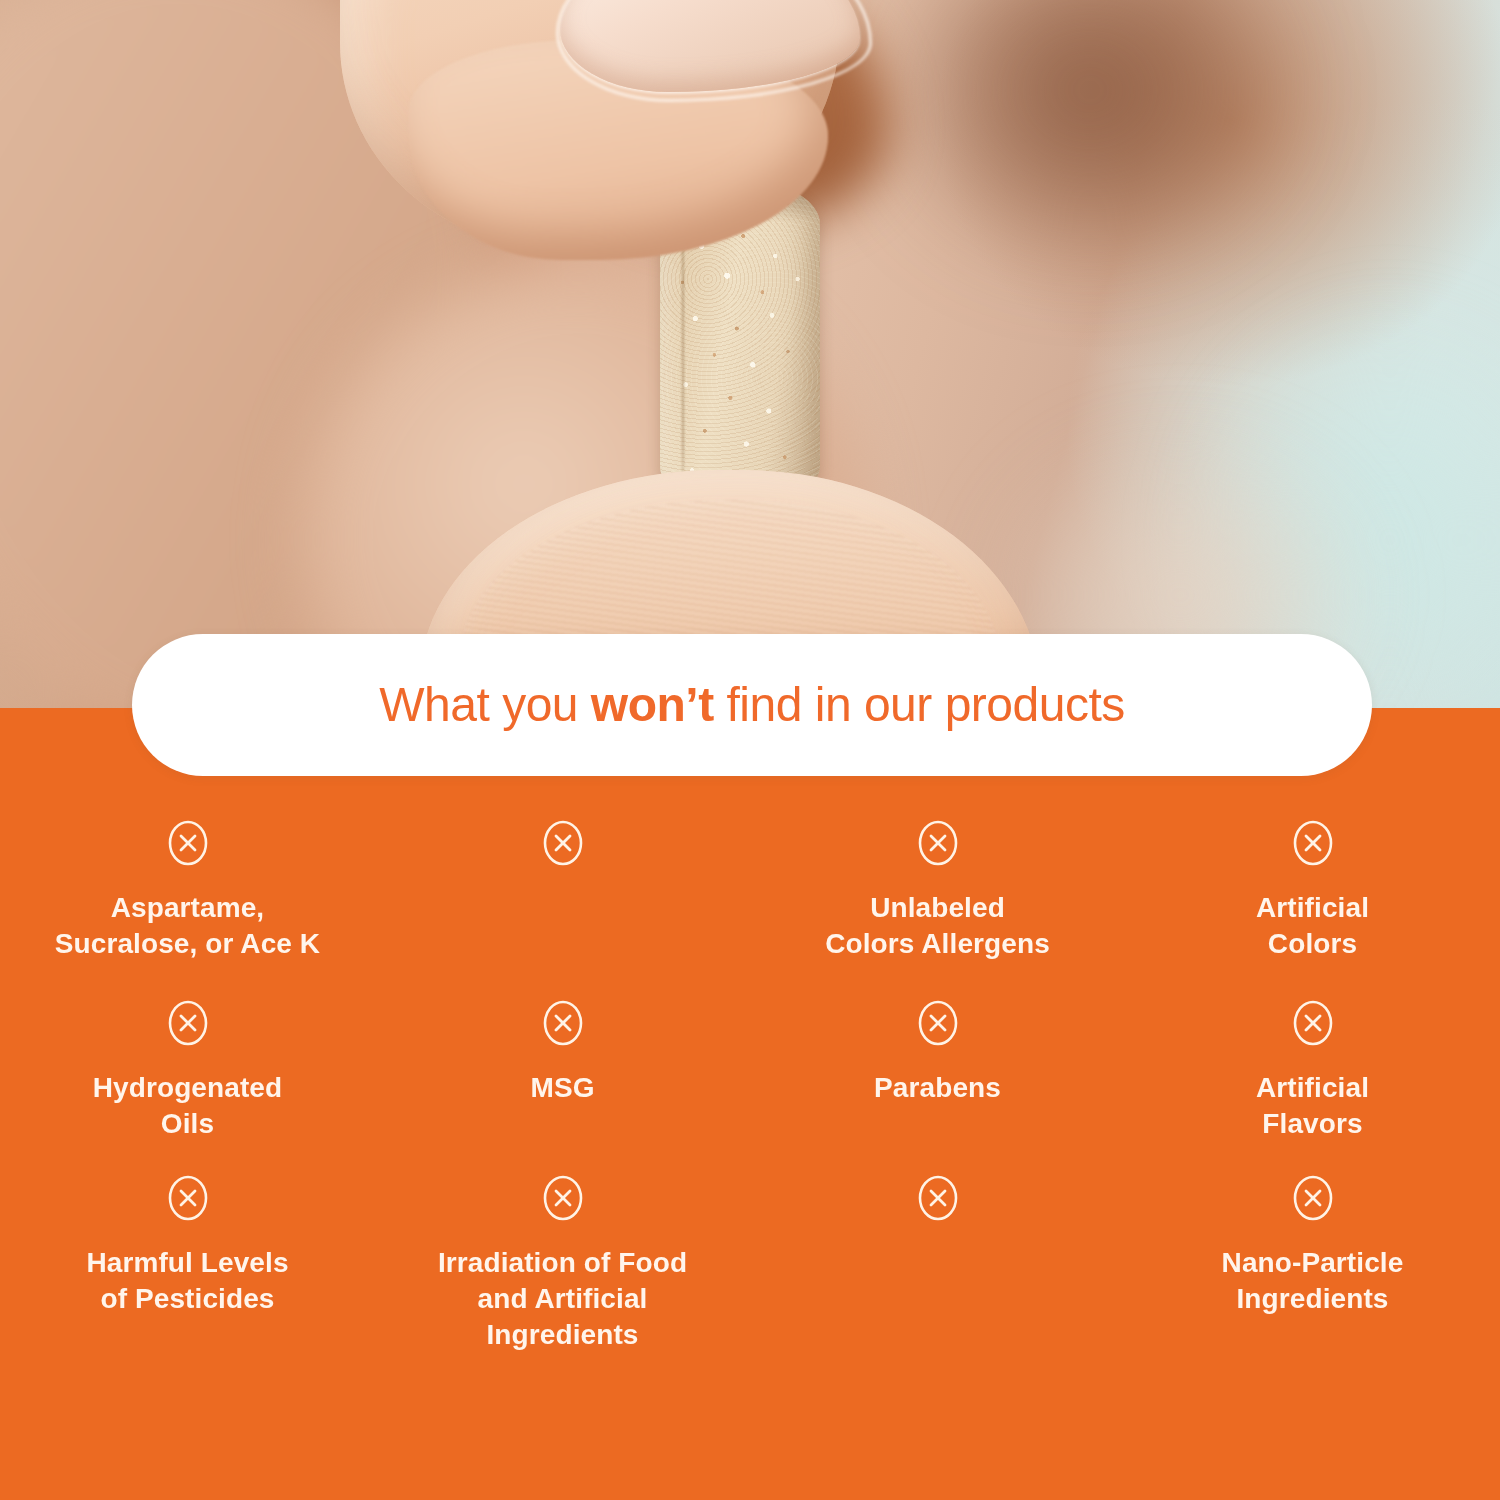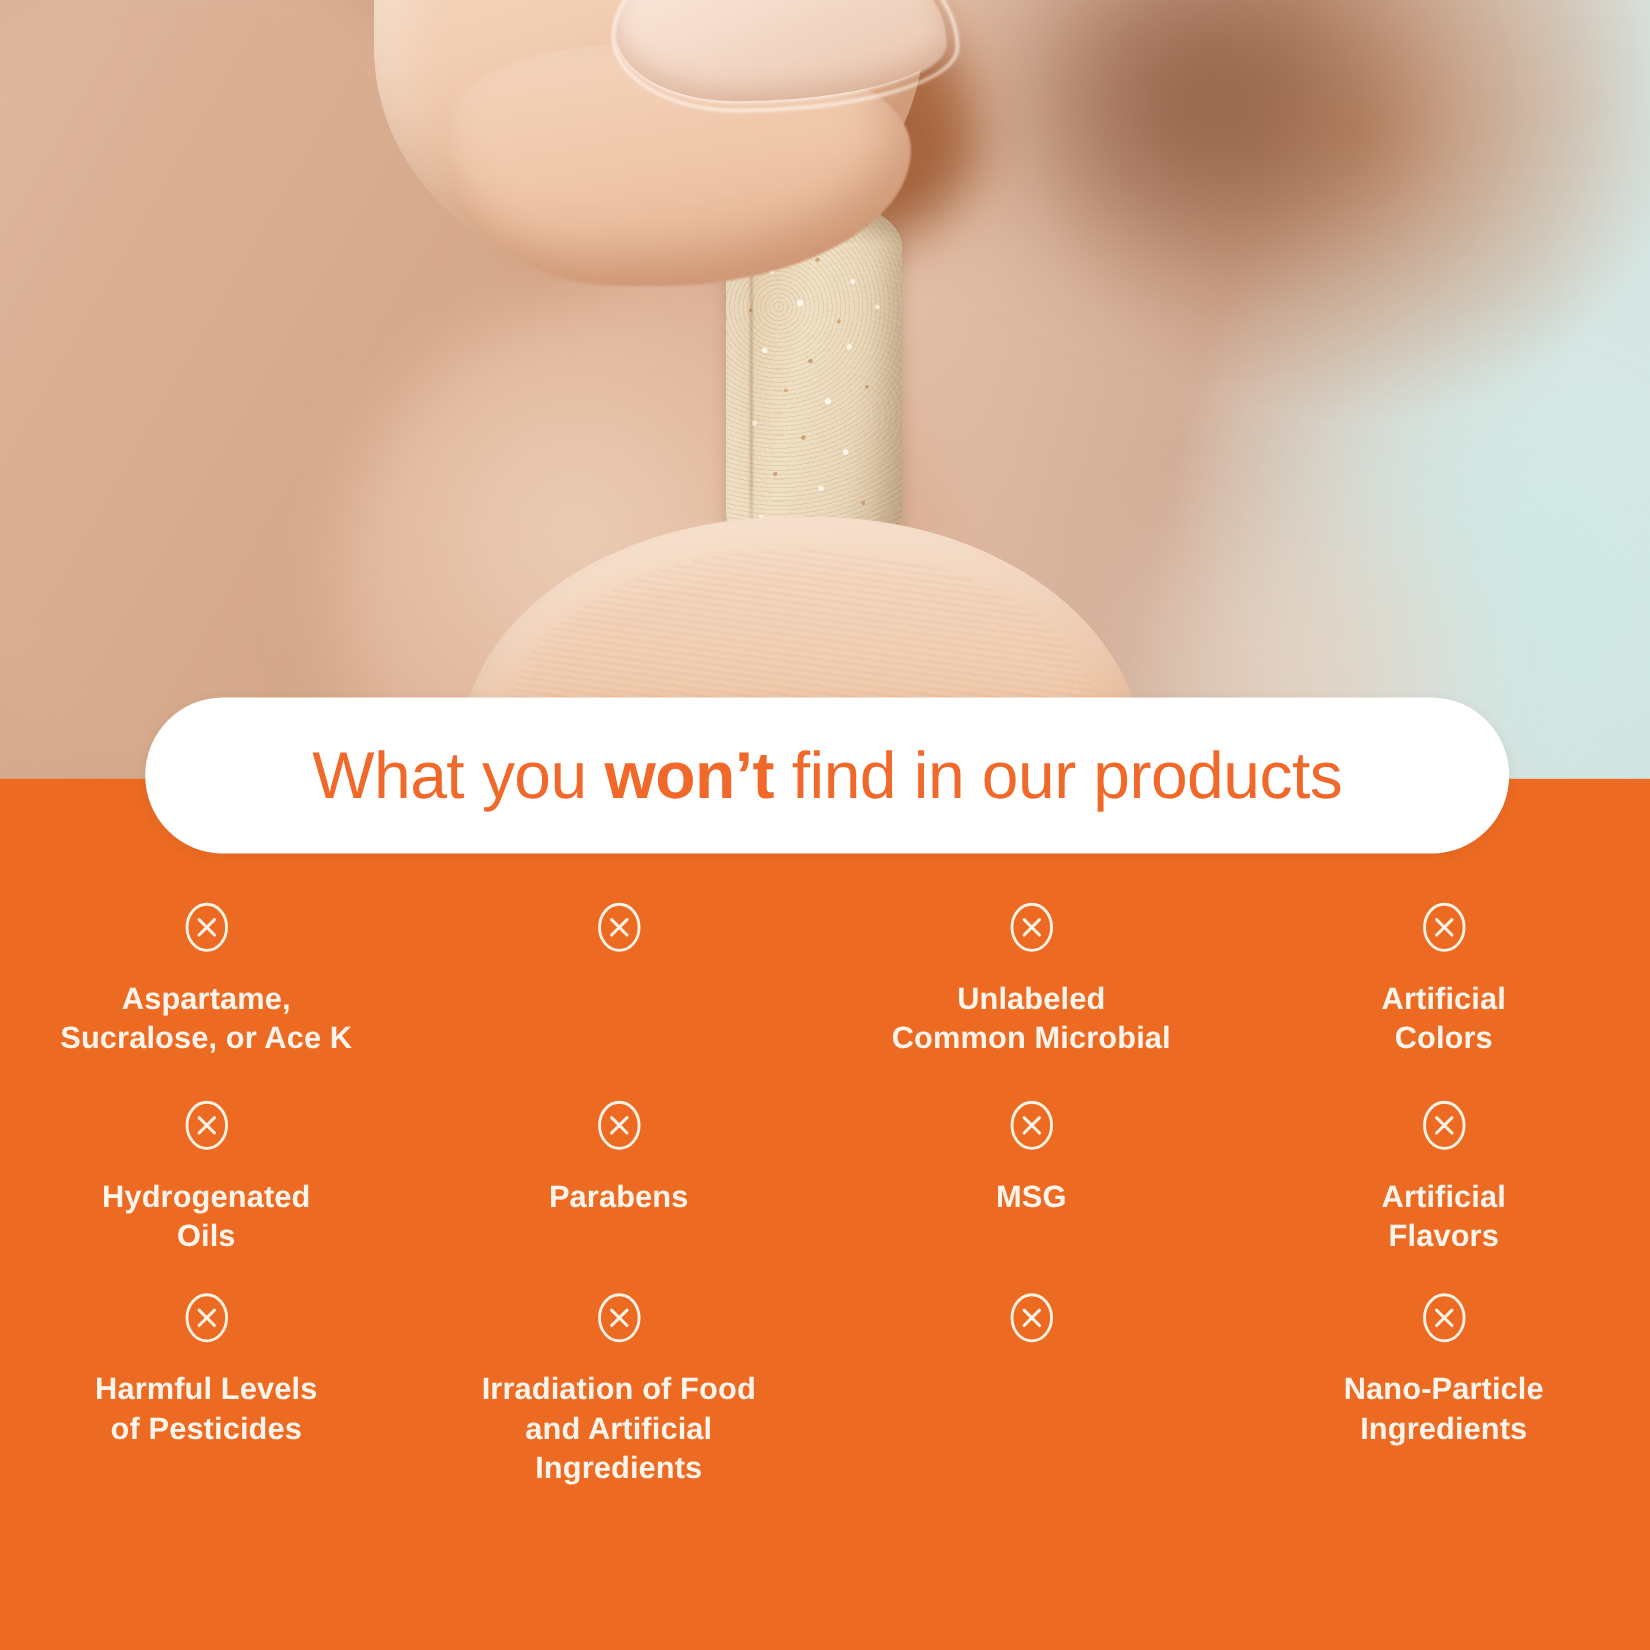--- a/index.html
+++ b/index.html
@@ -233,21 +233,21 @@
     width: 1240px;
     height: 142px;
     background: #ffffff;
     border-radius: 71px;
     display: flex;
     align-items: center;
     justify-content: center;
     box-shadow: 0 2px 10px rgba(120,80,50,0.10);
   }
   .headline {
-    font-size: 60px;
+    font-size: 48px;
     line-height: 1;
     color: #F0692A;
     letter-spacing: -0.5px;
     white-space: nowrap;
     font-weight: 400;
   }
   .headline .hl-strong { font-weight: 700; }
 
   
   .orange-panel {
@@ -347,21 +347,21 @@
             <line x1="30" y1="16" x2="16" y2="30" stroke="#FFF3E6" stroke-width="2.8" stroke-linecap="round"></line>
           </svg>
         </div>
         <div class="cell">
           <svg class="x-icon" viewBox="0 0 46 46">
             <ellipse cx="23" cy="23" rx="18" ry="21" fill="none" stroke="#FFF3E6" stroke-width="2.6"></ellipse>
             <line x1="16" y1="16" x2="30" y2="30" stroke="#FFF3E6" stroke-width="2.8" stroke-linecap="round"></line>
             <line x1="30" y1="16" x2="16" y2="30" stroke="#FFF3E6" stroke-width="2.8" stroke-linecap="round"></line>
           </svg>
           <div class="cell-label">Unlabeled
-Common Microbial</div>
+Colors Allergens</div>
         </div>
         <div class="cell">
           <svg class="x-icon" viewBox="0 0 46 46">
             <ellipse cx="23" cy="23" rx="18" ry="21" fill="none" stroke="#FFF3E6" stroke-width="2.6"></ellipse>
             <line x1="16" y1="16" x2="30" y2="30" stroke="#FFF3E6" stroke-width="2.8" stroke-linecap="round"></line>
             <line x1="30" y1="16" x2="16" y2="30" stroke="#FFF3E6" stroke-width="2.8" stroke-linecap="round"></line>
           </svg>
           <div class="cell-label">Artificial
 Colors</div>
         </div>
@@ -376,29 +376,29 @@
           </svg>
           <div class="cell-label">Hydrogenated
 Oils</div>
         </div>
         <div class="cell">
           <svg class="x-icon" viewBox="0 0 46 46">
             <ellipse cx="23" cy="23" rx="18" ry="21" fill="none" stroke="#FFF3E6" stroke-width="2.6"></ellipse>
             <line x1="16" y1="16" x2="30" y2="30" stroke="#FFF3E6" stroke-width="2.8" stroke-linecap="round"></line>
             <line x1="30" y1="16" x2="16" y2="30" stroke="#FFF3E6" stroke-width="2.8" stroke-linecap="round"></line>
           </svg>
+          <div class="cell-label">MSG</div>
+        </div>
+        <div class="cell">
+          <svg class="x-icon" viewBox="0 0 46 46">
+            <ellipse cx="23" cy="23" rx="18" ry="21" fill="none" stroke="#FFF3E6" stroke-width="2.6"></ellipse>
+            <line x1="16" y1="16" x2="30" y2="30" stroke="#FFF3E6" stroke-width="2.8" stroke-linecap="round"></line>
+            <line x1="30" y1="16" x2="16" y2="30" stroke="#FFF3E6" stroke-width="2.8" stroke-linecap="round"></line>
+          </svg>
           <div class="cell-label">Parabens</div>
-        </div>
-        <div class="cell">
-          <svg class="x-icon" viewBox="0 0 46 46">
-            <ellipse cx="23" cy="23" rx="18" ry="21" fill="none" stroke="#FFF3E6" stroke-width="2.6"></ellipse>
-            <line x1="16" y1="16" x2="30" y2="30" stroke="#FFF3E6" stroke-width="2.8" stroke-linecap="round"></line>
-            <line x1="30" y1="16" x2="16" y2="30" stroke="#FFF3E6" stroke-width="2.8" stroke-linecap="round"></line>
-          </svg>
-          <div class="cell-label">MSG</div>
         </div>
         <div class="cell">
           <svg class="x-icon" viewBox="0 0 46 46">
             <ellipse cx="23" cy="23" rx="18" ry="21" fill="none" stroke="#FFF3E6" stroke-width="2.6"></ellipse>
             <line x1="16" y1="16" x2="30" y2="30" stroke="#FFF3E6" stroke-width="2.8" stroke-linecap="round"></line>
             <line x1="30" y1="16" x2="16" y2="30" stroke="#FFF3E6" stroke-width="2.8" stroke-linecap="round"></line>
           </svg>
           <div class="cell-label">Artificial
 Flavors</div>
         </div>

